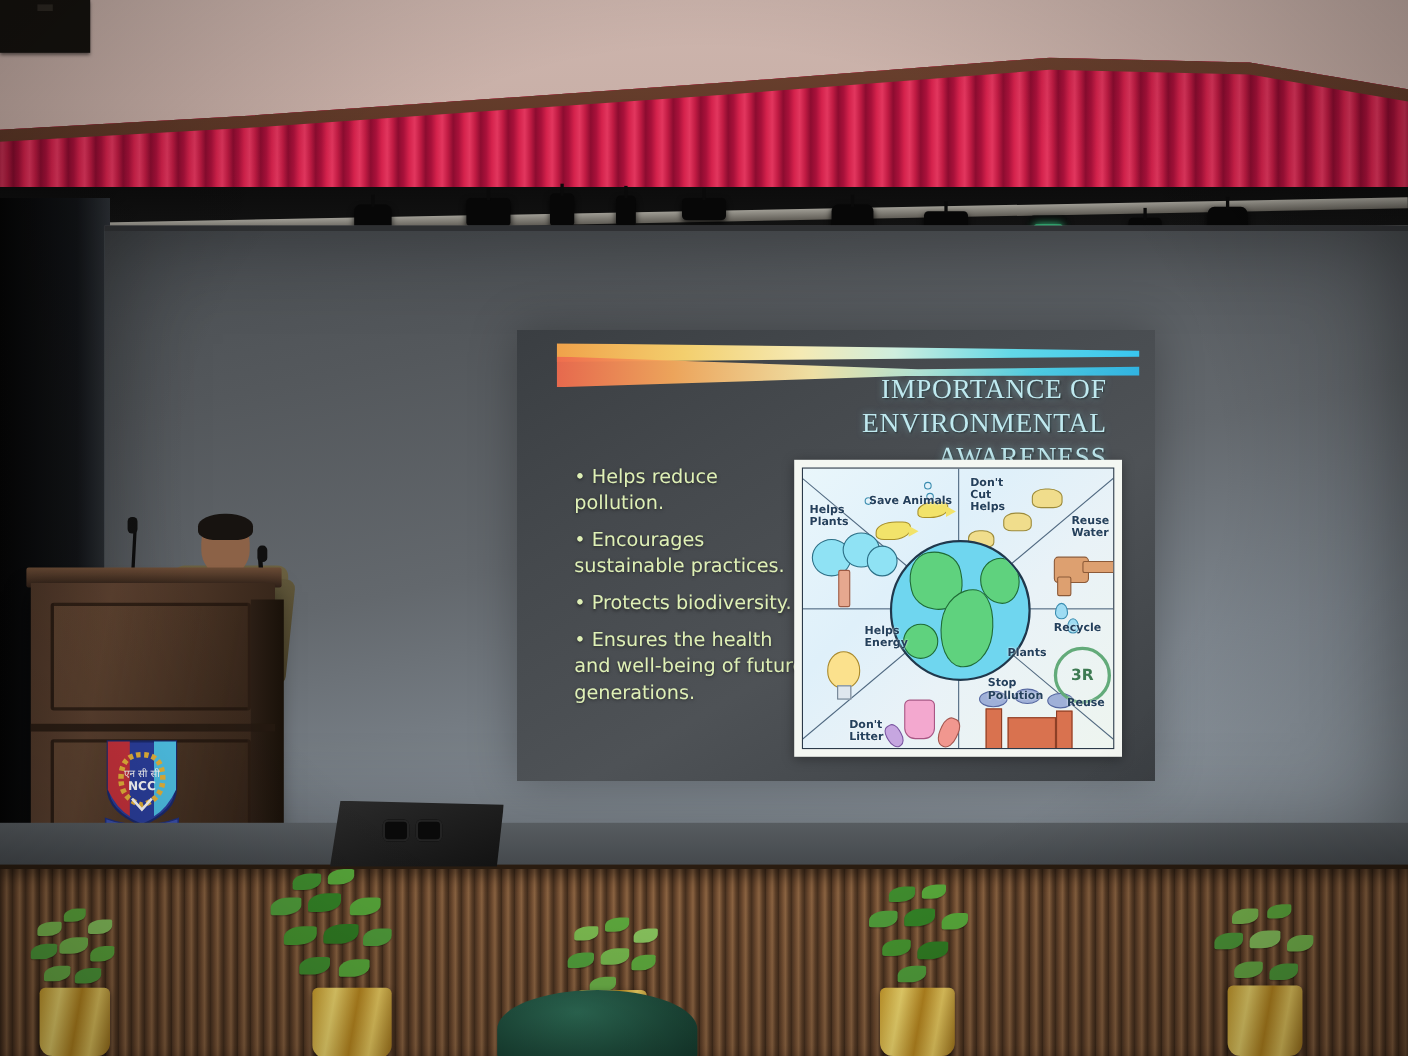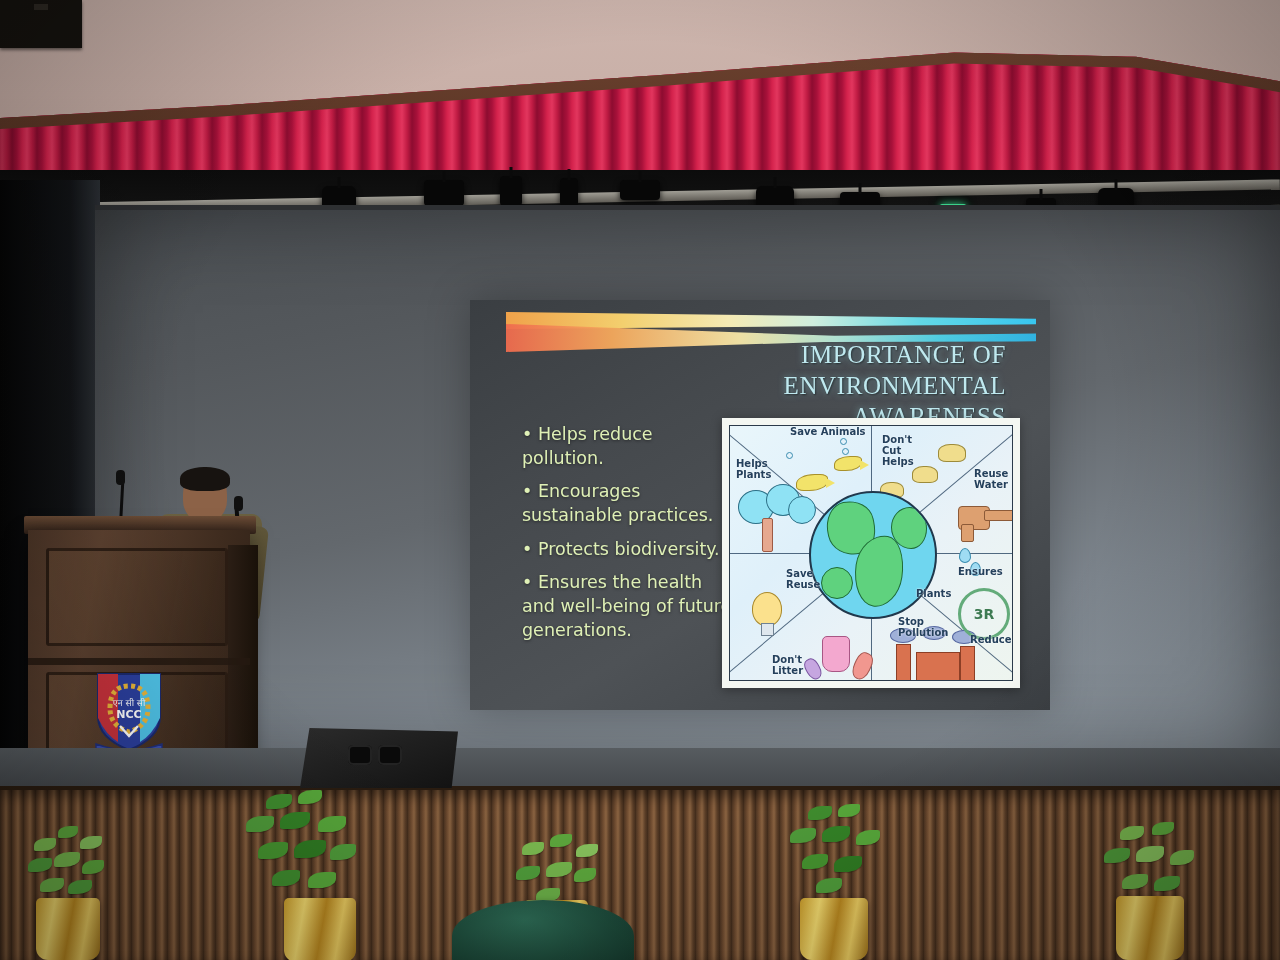--- a/index.html
+++ b/index.html
@@ -258,21 +258,21 @@
         <div class="diag d1"></div>
         <div class="diag d2"></div>
 
         <div class="globe">
           <div class="land l1"></div>
             <div class="land l2"></div>
           <div class="land l3"></div>
             <div class="land l4"></div>
         </div>
 
-        <div class="p-label" style="left:60px;top:0;">Save Animals</div>
+        <div class="p-label" style="left:60px;top:24px;">Save Animals</div>
         <div class="p-ico fish" style="left:66px;top:48px;width:30px;height:15px;"></div>
         <div class="p-ico fish" style="left:104px;top:30px;width:26px;height:13px;"></div>
         <div class="p-ico" style="left:110px;top:12px;width:5px;height:5px;border:1.3px solid #3b8db0;border-radius:50%;"></div>
         <div class="p-ico" style="left:112px;top:22px;width:5px;height:5px;border:1.3px solid #3b8db0;border-radius:50%;"></div>
         <div class="p-ico" style="left:56px;top:26px;width:5px;height:5px;border:1.3px solid #3b8db0;border-radius:50%;"></div>
 
         <div class="p-label" style="left:6px;top:32px;width:42px;">Helps Plants</div>
         <div class="p-ico tree-c" style="left:8px;top:64px;width:34px;height:32px;"></div>
         <div class="p-ico tree-c" style="left:36px;top:58px;width:32px;height:30px;"></div>
         <div class="p-ico tree-c" style="left:58px;top:70px;width:26px;height:26px;"></div>
@@ -283,40 +283,40 @@
         <div class="p-ico stump" style="left:182px;top:40px;width:24px;height:15px;"></div>
         <div class="p-ico stump" style="left:150px;top:56px;width:22px;height:14px;"></div>
 
         <div class="p-label" style="left:244px;top:42px;width:40px;">Reuse Water</div>
         <div class="p-ico tap" style="left:228px;top:80px;width:30px;height:22px;border-radius:4px;"></div>
         <div class="p-ico tap" style="left:254px;top:84px;width:34px;height:9px;border-radius:2px;"></div>
         <div class="p-ico tap" style="left:231px;top:98px;width:11px;height:16px;border-radius:2px;"></div>
         <div class="p-ico drop" style="left:229px;top:122px;width:10px;height:13px;"></div>
         <div class="p-ico drop" style="left:240px;top:136px;width:9px;height:12px;"></div>
 
-        <div class="p-label" style="left:56px;top:142px;width:42px;">Save Reuse</div>
+        <div class="p-label" style="left:56px;top:142px;width:42px;">Helps Energy</div>
         <div class="p-ico bulb" style="left:22px;top:166px;"></div>
         <div class="p-ico bulb-base" style="left:31px;top:197px;"></div>
 
         <div class="p-label" style="left:42px;top:228px;width:40px;">Don't Litter</div>
         <div class="p-ico cup" style="left:92px;top:210px;"></div>
         <div class="p-ico bottle" style="left:124px;top:226px;width:15px;height:26px;transform:rotate(24deg);"></div>
         <div class="p-ico bottle" style="left:76px;top:232px;width:12px;height:20px;background:#c6a6e0;border-color:#7a55a0;transform:rotate(-30deg);"></div>
 
         <div class="p-label" style="left:168px;top:190px;width:46px;">Stop Pollution</div>
         <div class="p-ico factory" style="left:186px;top:226px;width:42px;height:30px;"></div>
         <div class="p-ico factory" style="left:166px;top:218px;width:13px;height:38px;"></div>
         <div class="p-ico factory" style="left:230px;top:220px;width:13px;height:36px;"></div>
         <div class="p-ico smoke" style="left:160px;top:202px;width:24px;height:13px;"></div>
         <div class="p-ico smoke" style="left:192px;top:200px;width:22px;height:12px;"></div>
         <div class="p-ico smoke" style="left:222px;top:204px;width:22px;height:12px;"></div>
 
-        <div class="p-label" style="left:228px;top:140px;">Ensures</div>
+        <div class="p-label" style="left:228px;top:140px;">Recycle</div>
         <div class="p-label" style="left:186px;top:162px;">Plants</div>
-        <div class="p-label" style="left:240px;top:208px;">Reduce</div>
+        <div class="p-label" style="left:240px;top:208px;">Reuse</div>
         <div class="p-ico rrr" style="left:228px;top:162px;">3R</div>
 
       </div>
     </div>
   </div>
 
   <div class="speaker">
     <div class="torso"></div>
     <div class="epaulette" style="left:2px;"></div>
     <div class="epaulette" style="left:66px;"></div>

